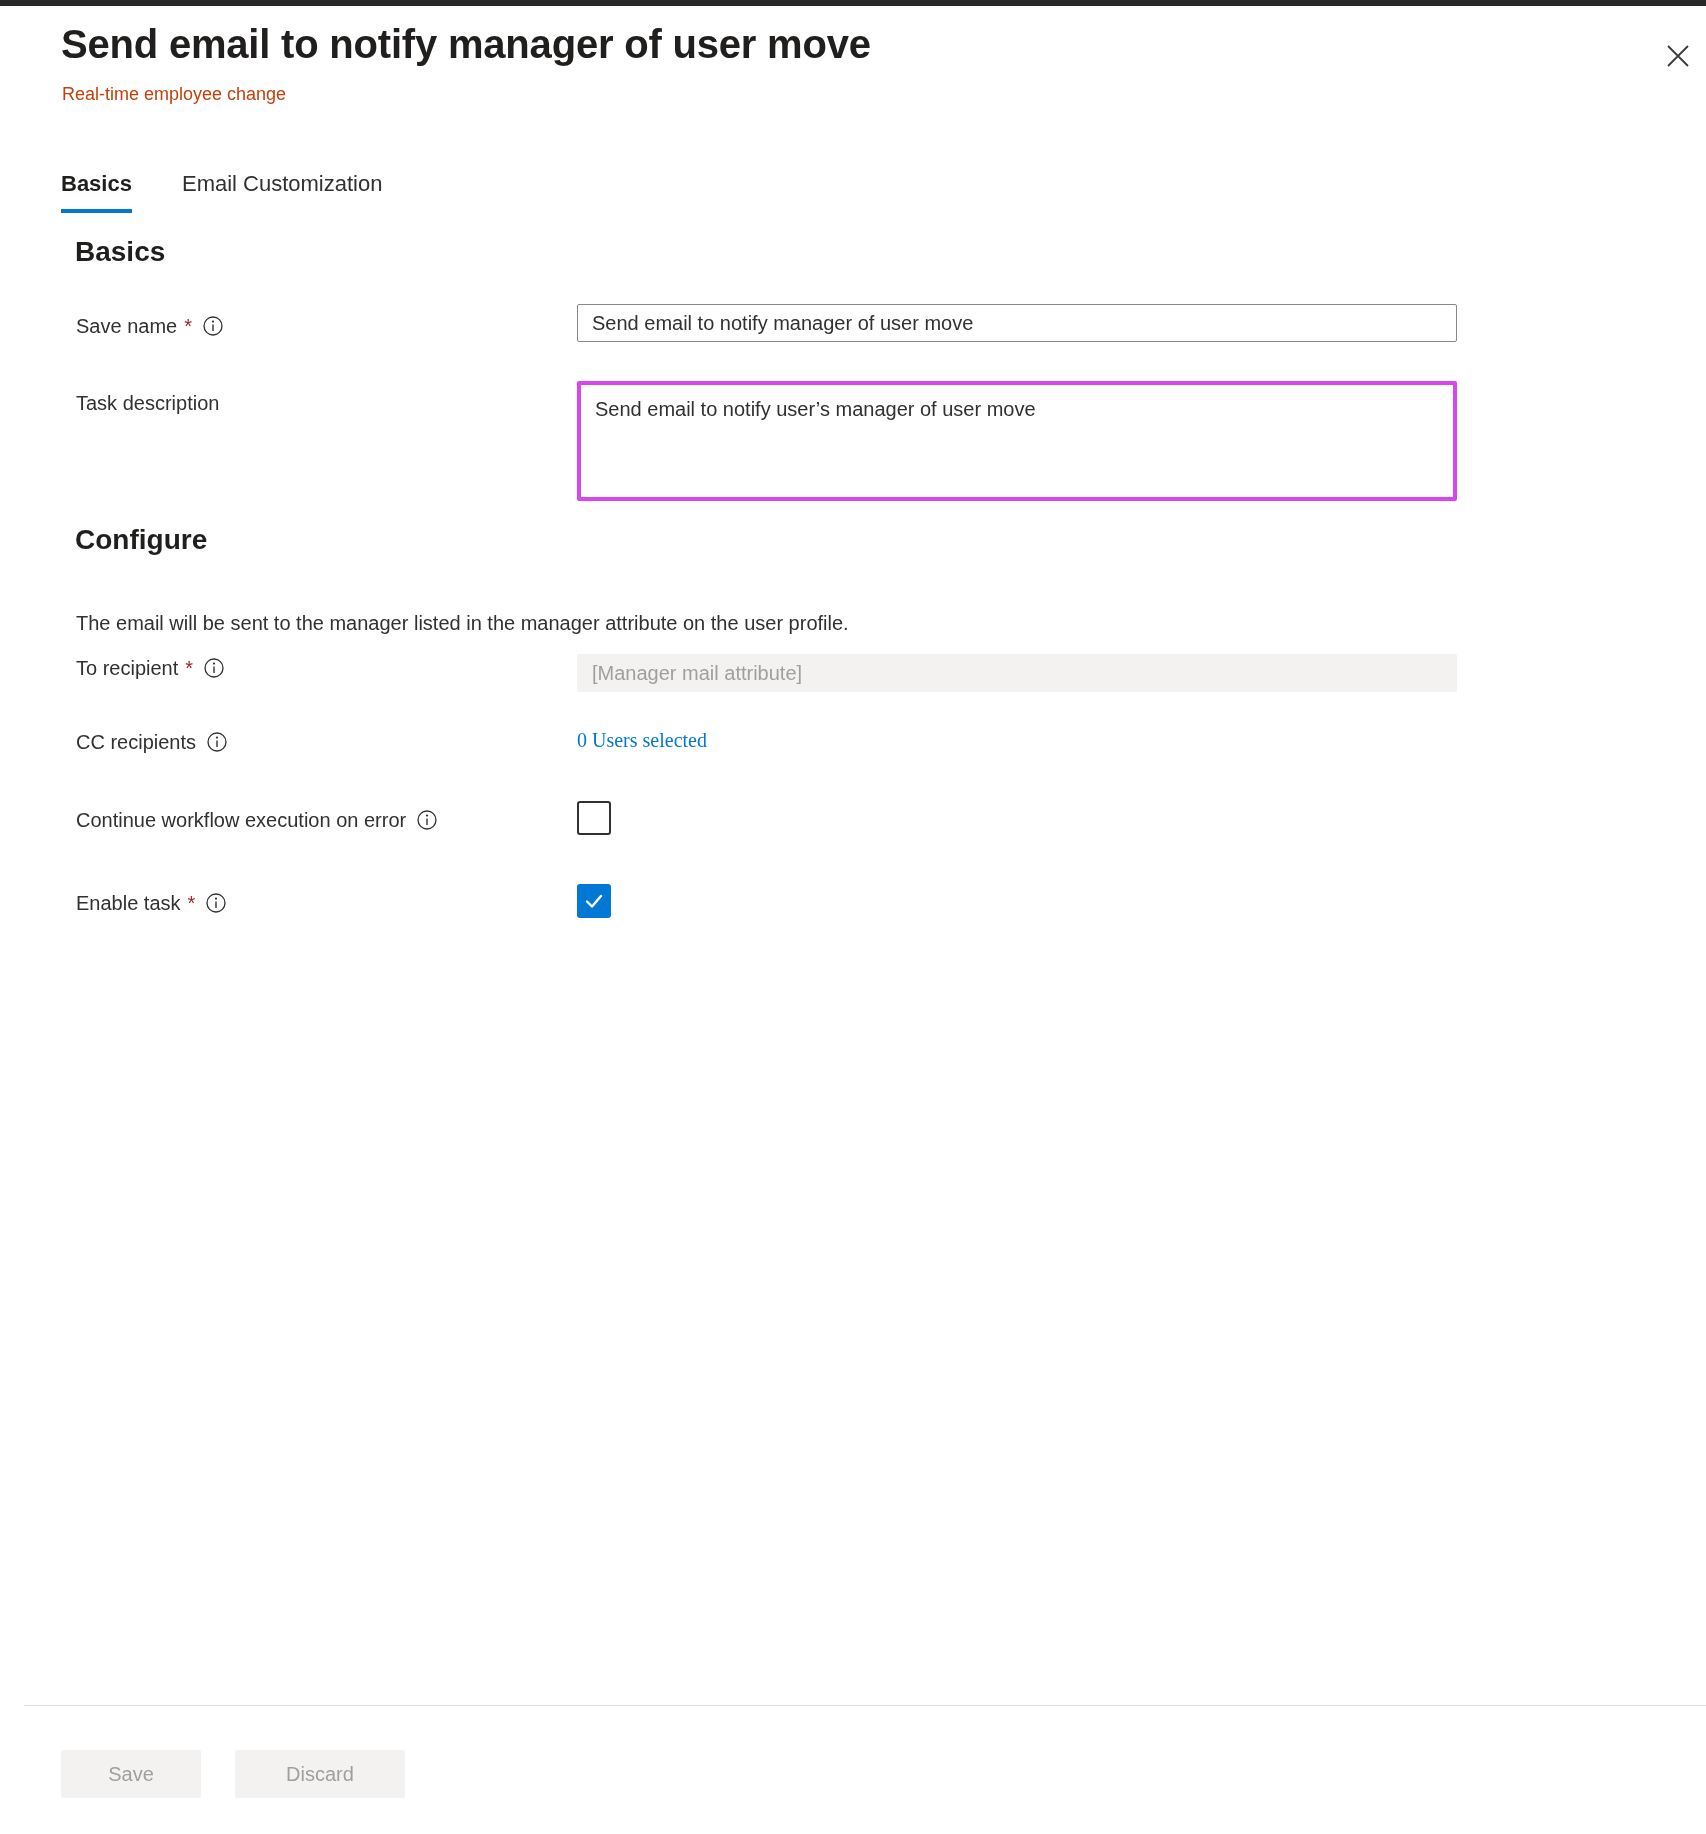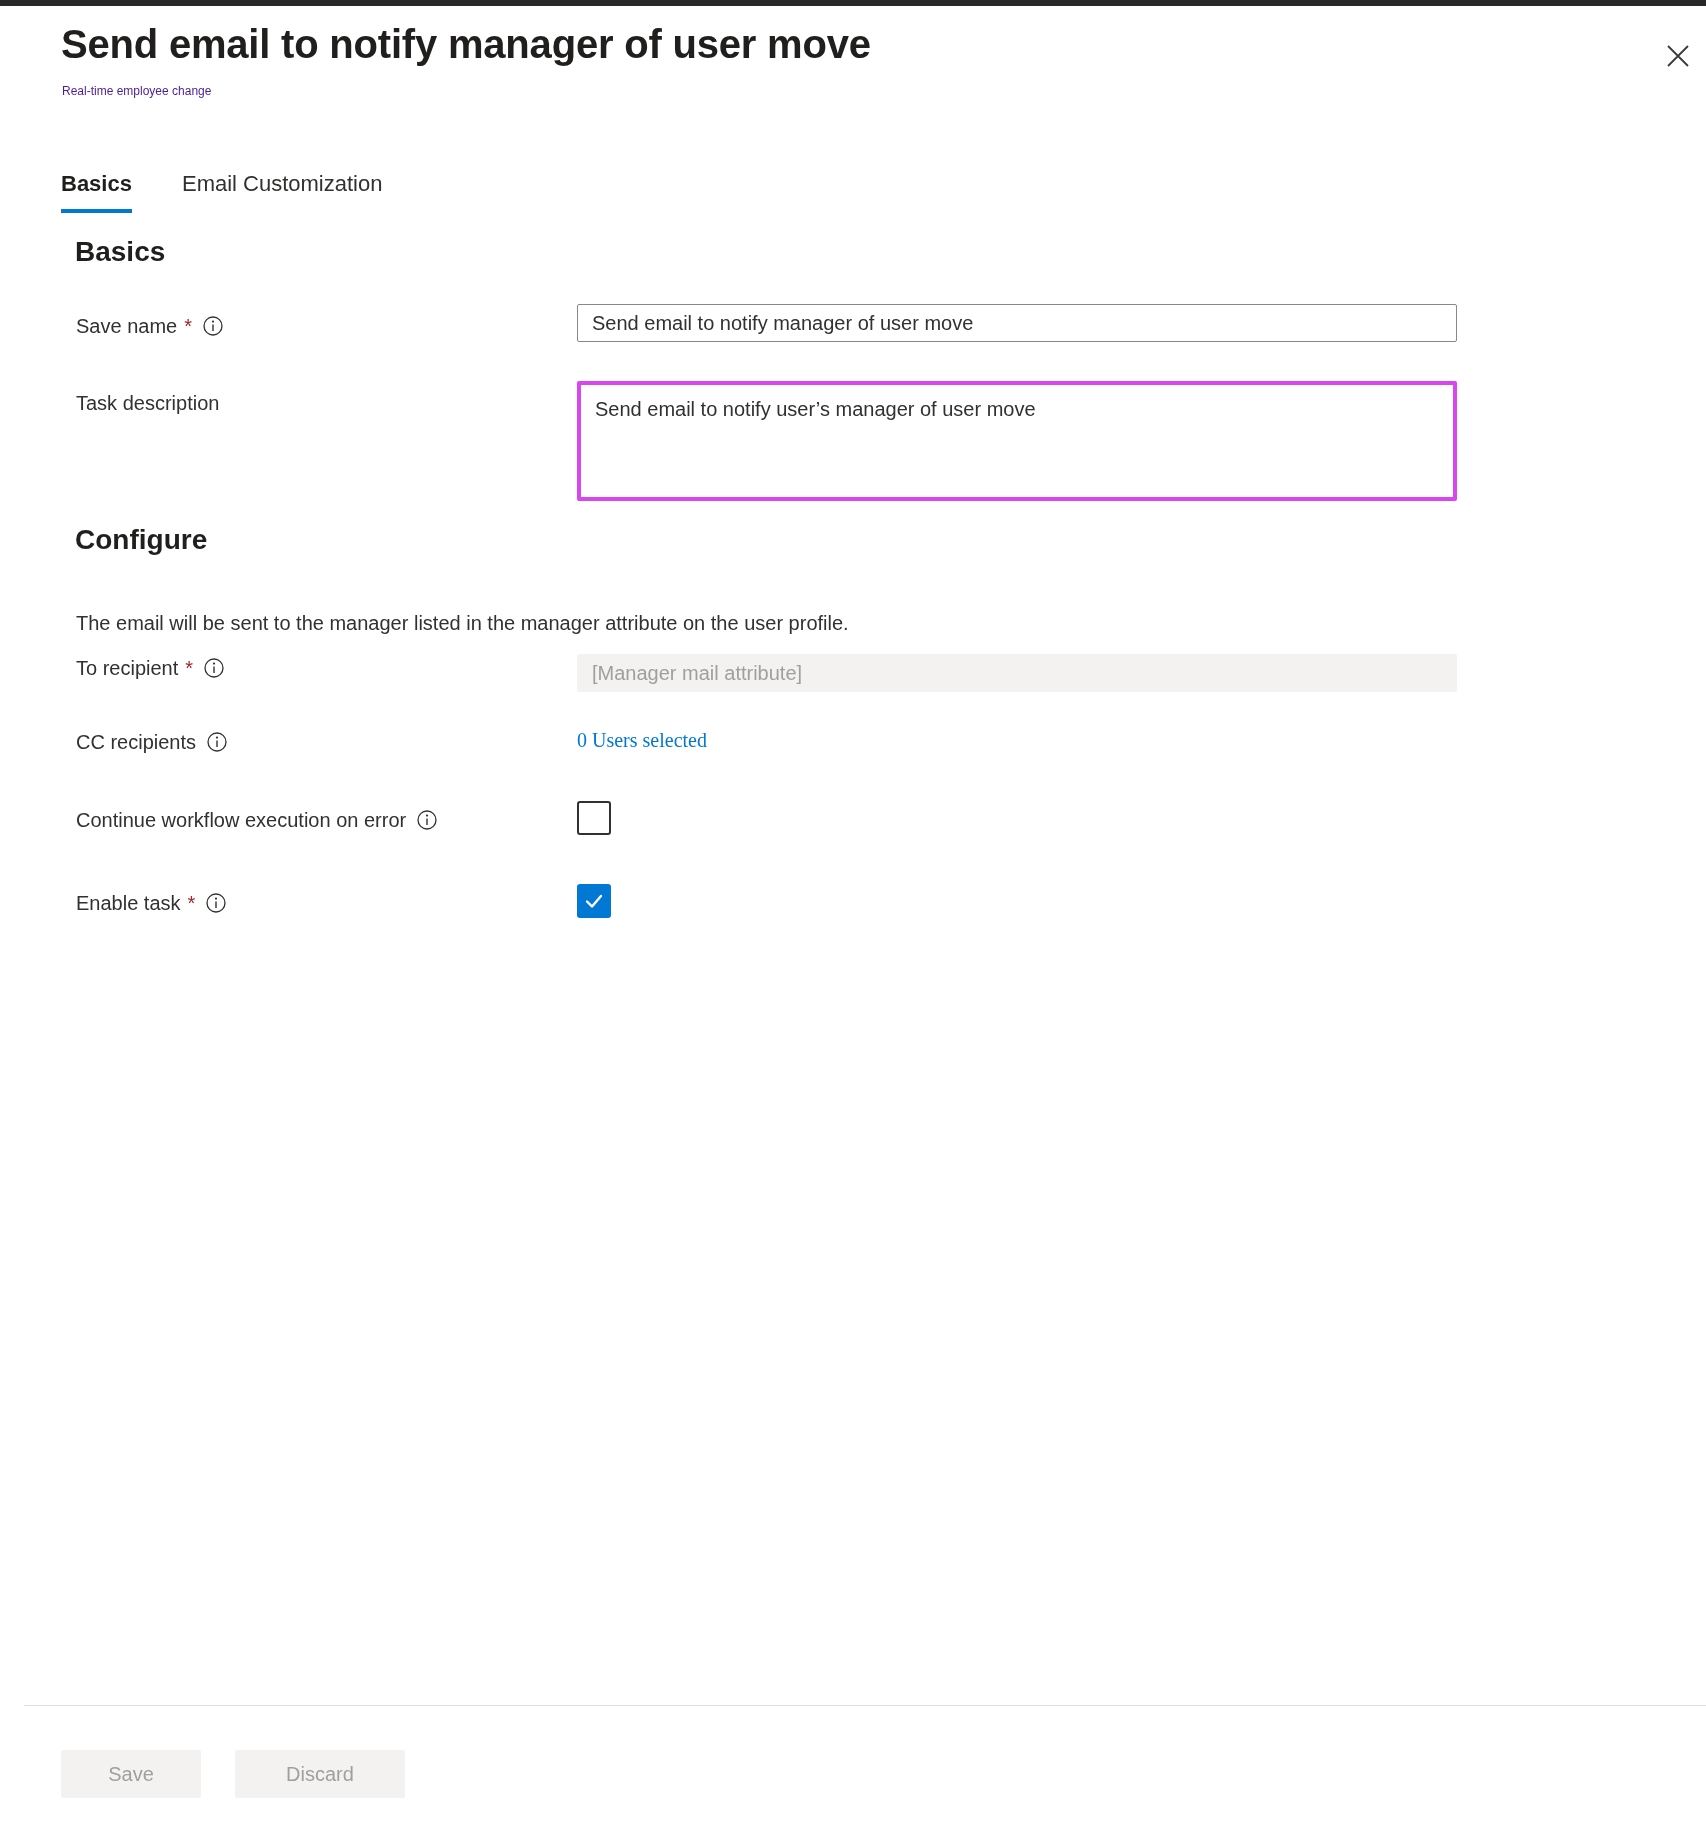--- a/index.html
+++ b/index.html
@@ -48,23 +48,23 @@
     font-size: 40px;
     font-weight: 600;
     letter-spacing: -0.2px;
     color: #201f1e;
     white-space: nowrap;
   }
   .page-subtitle {
     position: absolute;
     left: 38px;
     top: 78px;
-    font-size: 12px;
+    font-size: 18px;
     font-weight: 400;
-    color: #4c1d95;
+    color: #c2410c;
     white-space: nowrap;
   }
   .close-button {
     position: absolute;
     right: 30px;
     top: 28px;
     width: 44px;
     height: 44px;
     display: flex;
     align-items: center;

